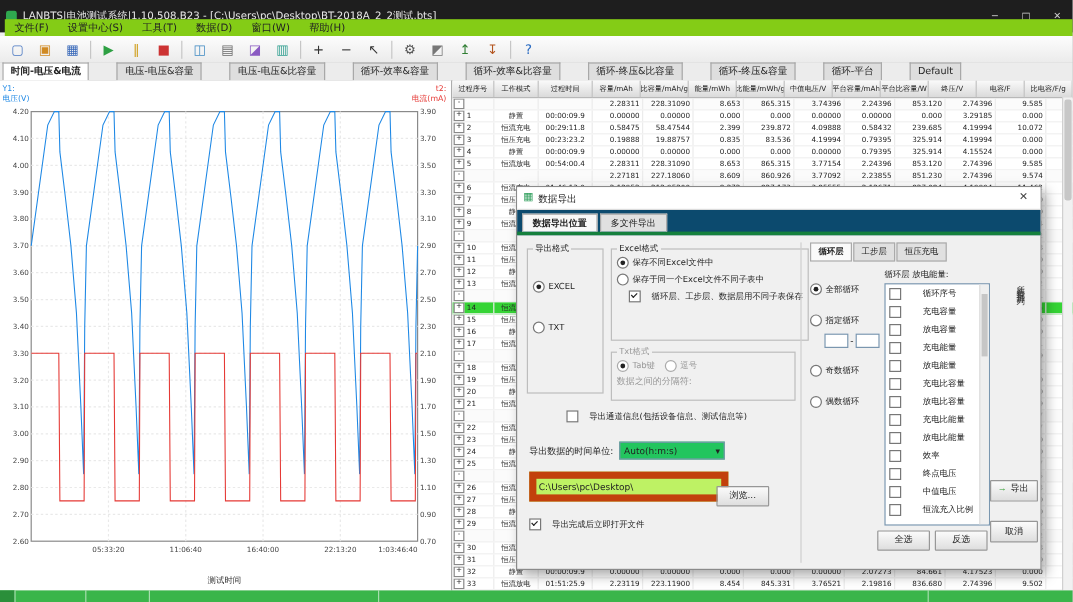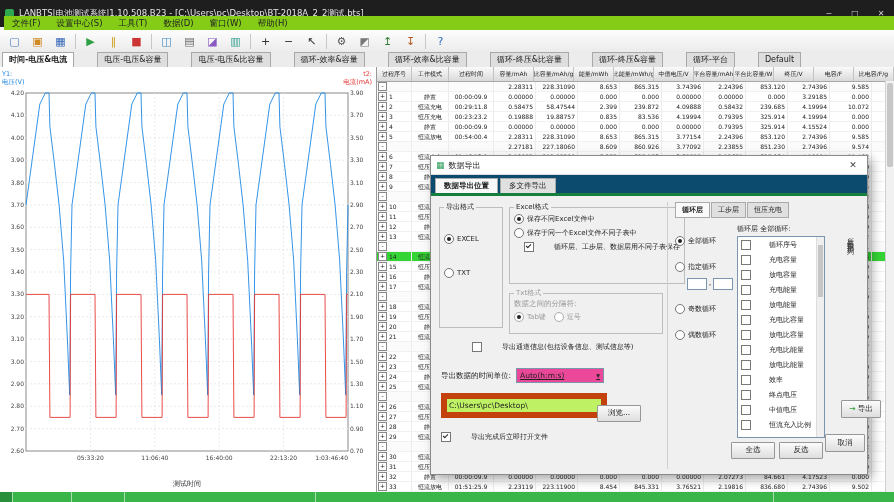--- a/index.html
+++ b/index.html
@@ -78,25 +78,25 @@
   .gb-excel{left:78px;top:6px;width:152px;height:80px;}
   .gb-txt{left:78px;top:92px;width:152px;height:44px;color:#999;}
   .radio-row{display:flex;align-items:center;gap:3px;padding:2px 4px;white-space:nowrap;font-size:7px;}
   .gb-format .radio-row{margin-top:20px;}
   .radio{width:8px;height:8px;border:1px solid #777;border-radius:50%;background:#fff;flex:none;position:relative;}
   .radio.sel::after{content:"";position:absolute;left:2px;top:2px;width:4px;height:4px;background:#222;border-radius:50%;}
   .gb-txt .radio{border-color:#aaa;}
   .check{width:8px;height:8px;border:1px solid #777;background:#fff;flex:none;position:relative;}
   .check.on::after{content:"";position:absolute;left:1px;top:1px;width:4px;height:2px;
                    border-left:1px solid #222;border-bottom:1px solid #222;transform:rotate(-45deg);}
-  .chk-row{display:flex;align-items:center;gap:20px;font-size:7px;white-space:nowrap;text-align:center;}
+  .chk-row{display:flex;align-items:center;gap:9px;font-size:7px;white-space:nowrap;text-align:center;}
   .pos-channel{position:absolute;left:10px;top:146px;padding-left:31px;}
   .row-timeunit{position:absolute;left:10px;top:172px;display:flex;align-items:center;gap:5px;}
-  .select{width:80px;height:13px;background:#ec4899;border:1px solid #7a96af;display:flex;
-          justify-content:space-between;align-items:center;padding:0 3px;line-height:12px;text-decoration:underline;}
+  .select{width:80px;height:13px;background:#22c55e;border:1px solid #7a96af;display:flex;
+          justify-content:space-between;align-items:center;padding:0 3px;line-height:12px;}
   .lbl-outdir{position:absolute;left:10px;top:198px;}
   .input-outdir{position:absolute;left:10px;top:197px;width:150px;height:13px;background:#bef264;
                 border:6px solid #c2410c;line-height:13px;padding:0 2px;overflow:hidden;white-space:nowrap;}
   .btn{background:linear-gradient(#fbfbfb,#dedede);border:1px solid #979797;text-align:center;
        font-size:7.5px;border-radius:1px;}
   .btn-browse{position:absolute;left:166px;top:209px;width:42px;height:15px;line-height:14px;}
   .pos-open{position:absolute;left:10px;top:236px;}
   .vdiv{position:absolute;left:236px;top:6px;bottom:8px;width:1px;background:#cfcfcf;}
   .layer-tabs{position:absolute;left:244px;top:6px;display:flex;align-items:center;}
   .ltab{padding:2px 6px;border:1px solid #aaa;background:#e0e0e0;font-size:7px;margin-right:1px;}
@@ -105,21 +105,21 @@
   .scope .radio-row{margin-bottom:16px;padding:0;}
   .range-row{display:flex;align-items:center;gap:2px;margin:-10px 0 14px 12px;}
   .mini{width:20px;height:10px;border:1px solid #7a96af;background:#fff;}
   .items-title{position:absolute;left:306px;top:28px;font-size:7px;white-space:nowrap;}
   .items-list{position:absolute;left:306px;top:40px;width:86px;height:200px;background:#fff;
               border:1px solid #7a96af;overflow:hidden;}
   .item-row{display:flex;align-items:center;gap:18px;height:15px;padding-left:3px;font-size:7px;white-space:nowrap;}
   .list-scroll{position:absolute;right:0;top:0;bottom:0;width:7px;background:#efefef;border-left:1px solid #ddd;}
   .list-thumb{margin:8px 1px 0 1px;height:52px;background:#c6c6c6;}
   .vlabel{position:absolute;left:414px;top:36px;writing-mode:vertical-rl;font-size:7px;color:#333;letter-spacing:2px;}
-  .btn-export{position:absolute;left:410px;top:204px;width:38px;height:16px;line-height:15px;}
+  .btn-export{position:absolute;left:394px;top:204px;width:38px;height:16px;line-height:15px;font-family:Liberation Mono, monospace;}
   .btn-export .arrow{color:#2e9e2e;font-weight:bold;}
   .btn-cancel{position:absolute;left:394px;top:238px;width:38px;height:16px;line-height:15px;}
   .btn-selall{position:absolute;left:300px;top:246px;width:42px;height:15px;line-height:14px;}
   .btn-invert{position:absolute;left:348px;top:246px;width:42px;height:15px;line-height:14px;}
 </style>
 </head>
 <body>
 
 <div class="window">
 
@@ -938,31 +938,31 @@
             </div>
           </div>
         <div class="chk-row" style="margin:2px 4px 0 14px;">
           <span class="check on"></span>
           <span>循环层、工步层、数据层用不同子表保存</span>
         </div>
       </fieldset>
 
       <fieldset class="gb gb-txt">
         <legend>Txt格式</legend>
-        <div style="padding:1px 4px;">数据之间的分隔符:</div>
         <div id="txtRadios" style="display:flex;">
             <div class="radio-row" style="color: rgb(153, 153, 153);">
               <span class="radio sel"></span>
               <span>Tab键</span>
             </div>
             <div class="radio-row" style="color: rgb(153, 153, 153);">
               <span class="radio"></span>
               <span>逗号</span>
             </div>
           </div>
+        <div style="padding:1px 4px;">数据之间的分隔符:</div>
       </fieldset>
 
       <div class="chk-row pos-channel">
         <span class="check"></span>
         <span>导出通道信息(包括设备信息、测试信息等)</span>
       </div>
 
       <div class="row-timeunit">
         <span>导出数据的时间单位:</span>
         <span class="select">
@@ -1004,21 +1004,21 @@
           <div class="radio-row">
             <span class="radio"></span>
             <span>奇数循环</span>
           </div>
           <div class="radio-row">
             <span class="radio"></span>
             <span>偶数循环</span>
           </div>
         </div>
 
-      <div class="items-title">循环层 全部循环:</div>
+      <div class="items-title">循环层 放电能量:</div>
       <div class="items-list" id="itemsList">
         <div class="list-scroll">
             <div class="list-thumb"></div>
           </div>
       <div class="item-row">
             <span class="check"></span>
             <span>循环序号</span>
           </div>
           <div class="item-row">
             <span class="check"></span>

